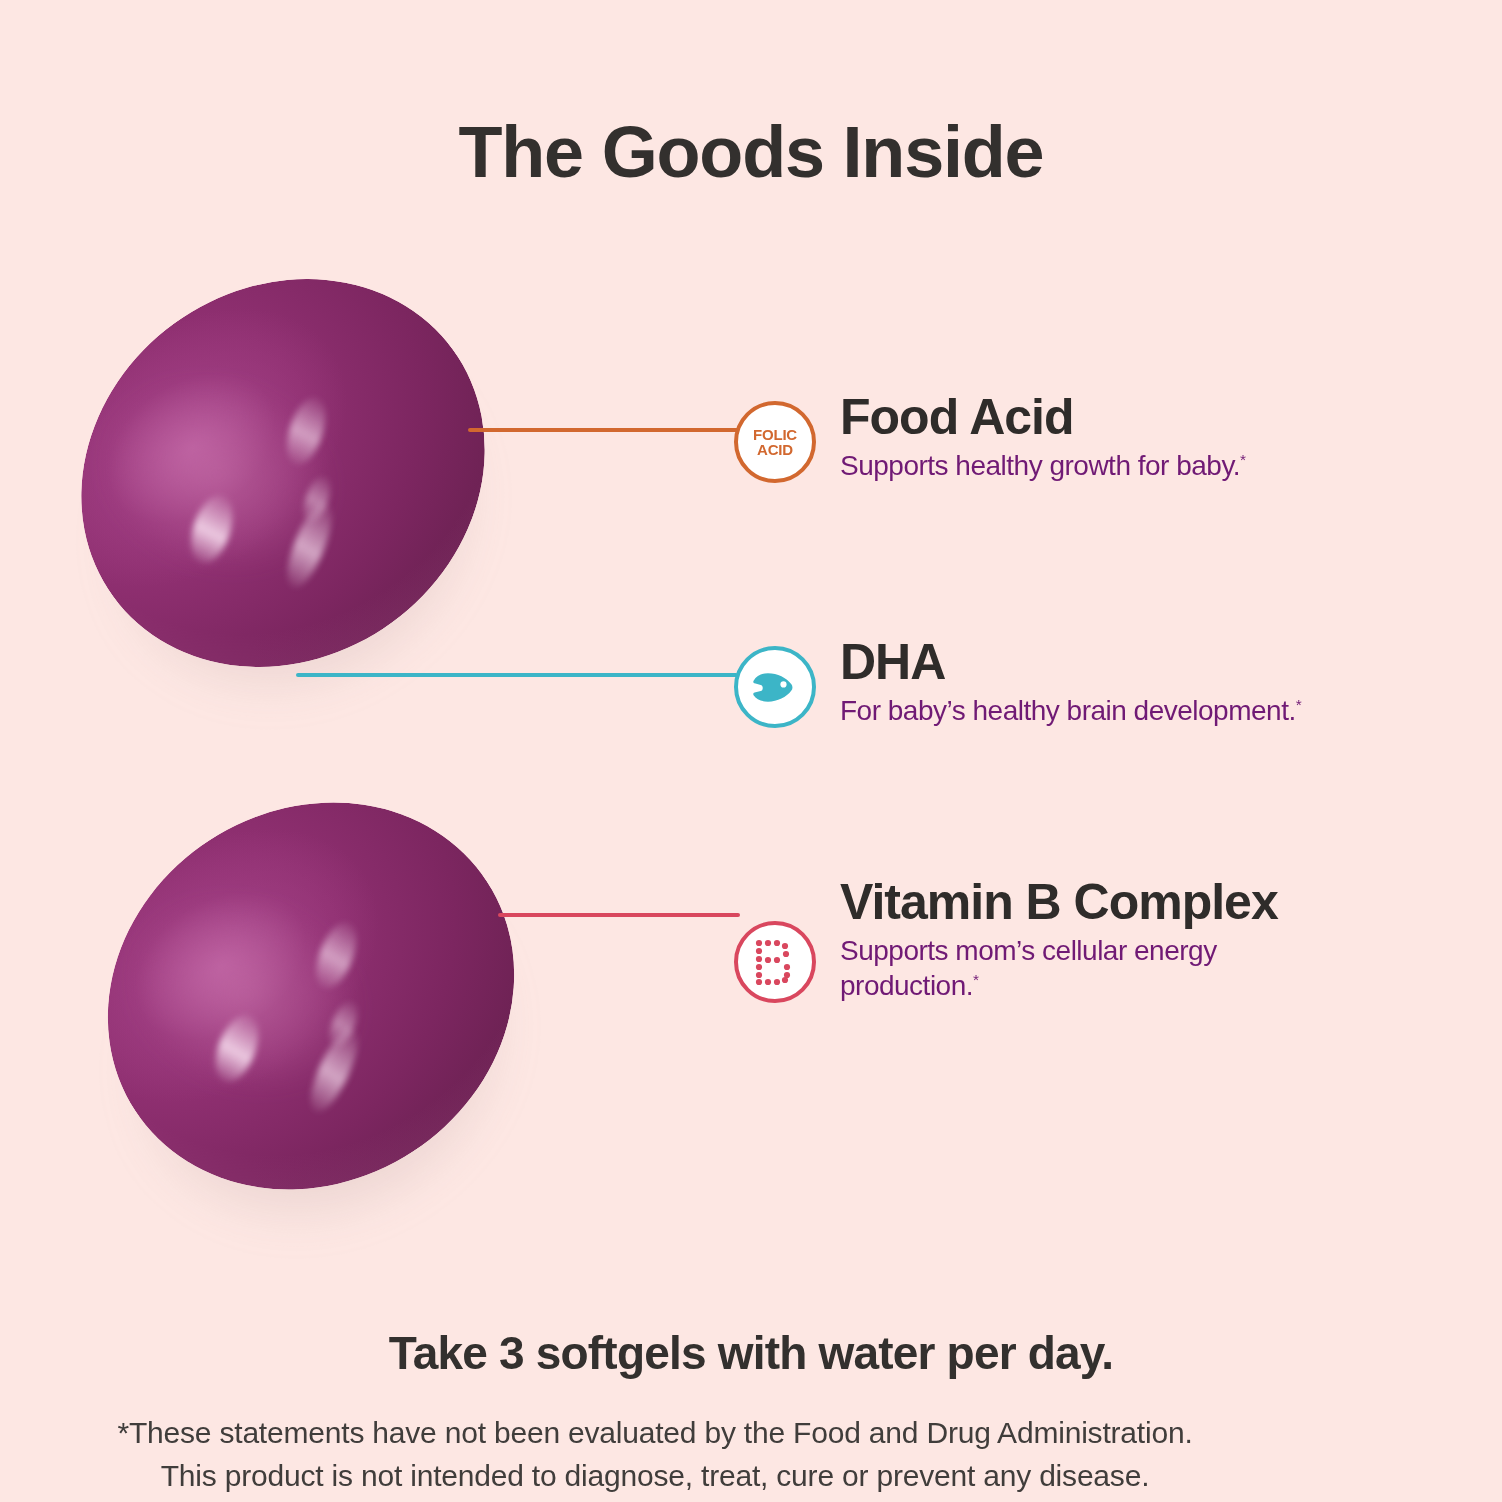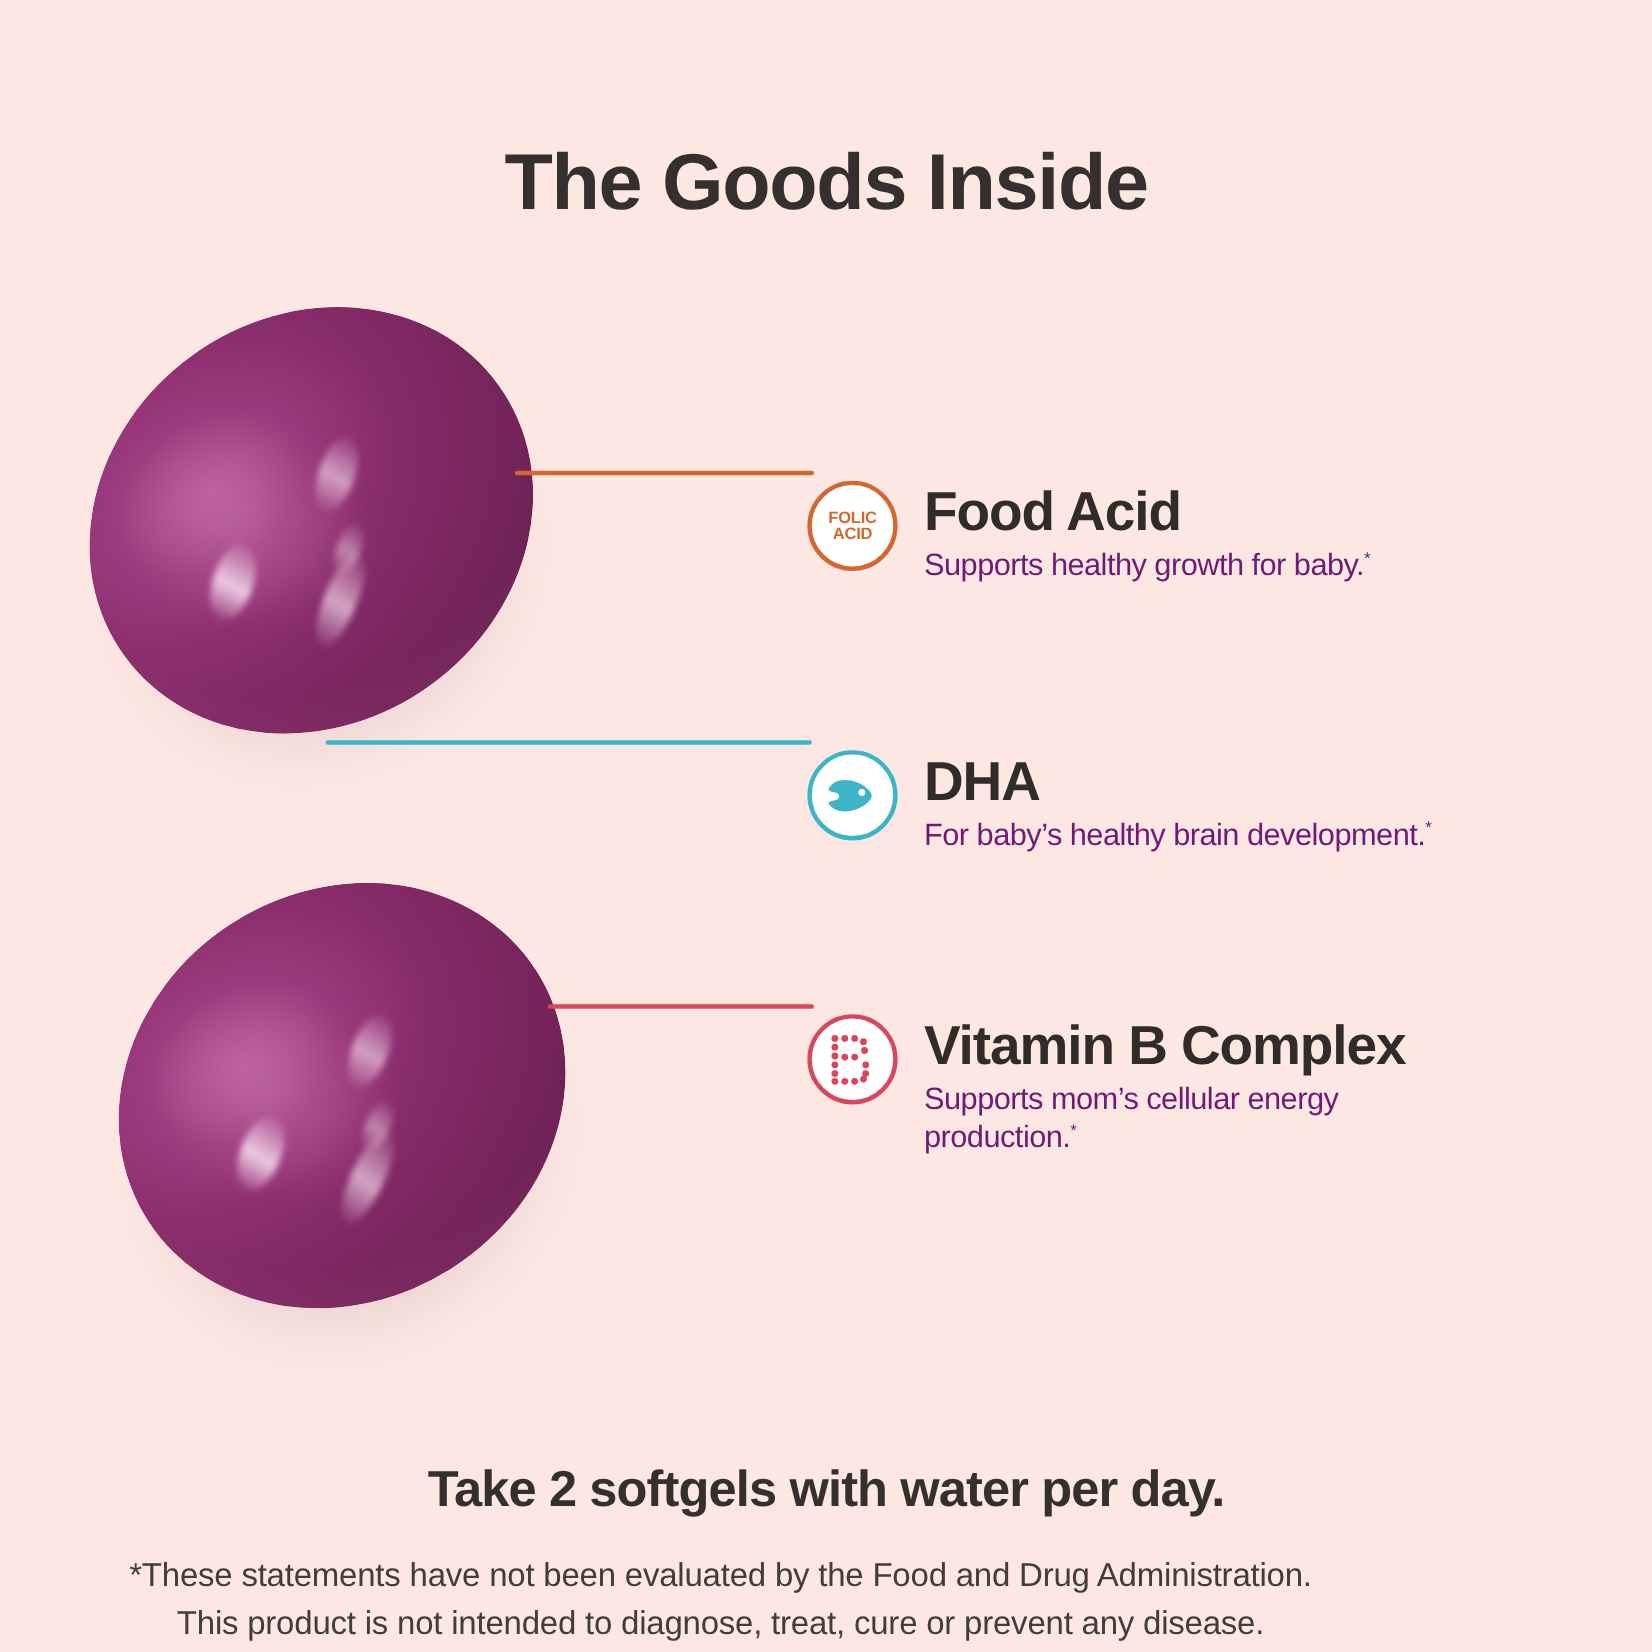--- a/index.html
+++ b/index.html
@@ -20,21 +20,21 @@
     position: absolute;
     inset: 0;
     width: 1502px;
     height: 1502px;
   }
 
   
   .page-title {
     position: absolute;
     left: 0;
-    top: 130px;
+    top: 116px;
     width: 1502px;
     text-align: center;
     font-size: 72px;
     font-weight: 700;
     letter-spacing: -1.2px;
     color: #33302e;
     line-height: 1;
   }
 
   
@@ -141,22 +141,21 @@
     border-radius: 2px;
   }
   #leader-folic   { left: 468px; top: 428px; width: 272px; background: #d2682f; }
   #leader-dha     { left: 296px; top: 673px; width: 442px; background: #3cb5c7; }
   #leader-vitb    { left: 498px; top: 913px; width: 242px; background: #d9475e; }
 
   
   .benefit {
     position: absolute;
     display: flex;
-    align-items: flex-start;
-    margin-top: 48px;
+    align-items: flex-end;
   }
   #benefit-folic { left: 734px; top: 389px; }
   #benefit-dha   { left: 734px; top: 634px; }
   #benefit-vitb  { left: 734px; top: 874px; }
 
   .badge {
     width: 82px;
     height: 82px;
     border-radius: 50%;
     background: #ffffff;
@@ -325,20 +324,20 @@
         <path d="M18 3.2C27.5 3.2 36.5 7.6 41.4 14.3c1.4 1.9 1.4 4.4 0 6.3C36.5 27.3 27.5 31.7 18 31.7c-6.6 0-11.6-2.6-14.4-6.5-0.7-1-0.2-2.3 1-2.6l6.1-1.6c1.2-0.3 2-1.4 2-2.6v-0.9c0-1.2-0.8-2.3-2-2.6l-6.1-1.6c-1.2-0.3-1.7-1.6-1-2.6C6.4 5.8 11.4 3.2 18 3.2Z" fill="#3cb5c7"></path>
         <ellipse cx="33.5" cy="14.4" rx="3.1" ry="3.1" fill="#ffffff"></ellipse>
       </svg>
     </div>
     <div class="benefit-text">
       <div class="benefit-title">DHA</div>
       <div class="benefit-desc"><span>For baby’s healthy brain development.</span><sup>*</sup></div>
     </div>
   </div>
 
-  <div class="directions">Take 2 softgels with water per day.</div>
+  <div class="directions">Take 3 softgels with water per day.</div>
 
   <div class="disclaimer">
     <div>*These statements have not been evaluated by the Food and Drug Administration.</div>
     <div>This product is not intended to diagnose, treat, cure or prevent any disease.</div>
   </div>
 
 </div>
 
 </body></html>

